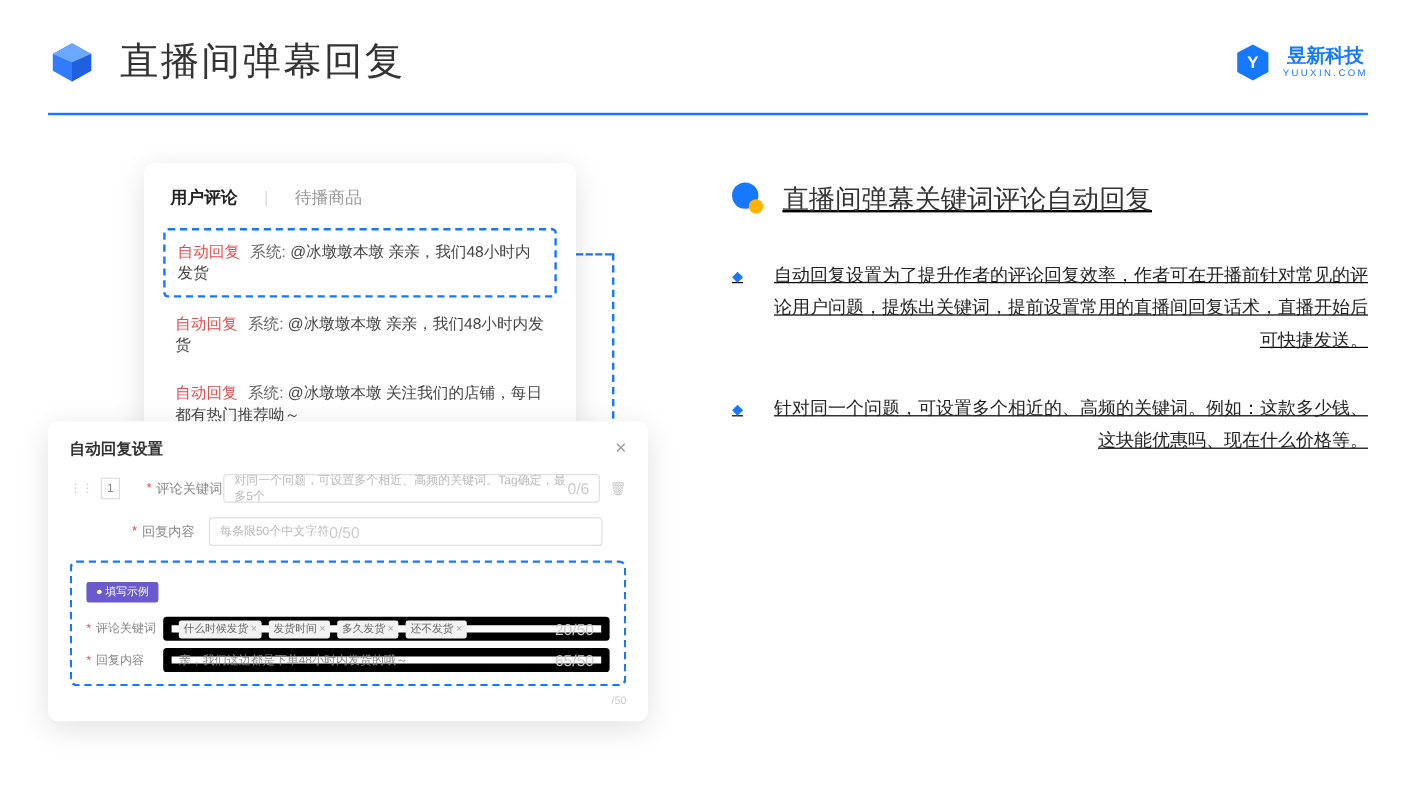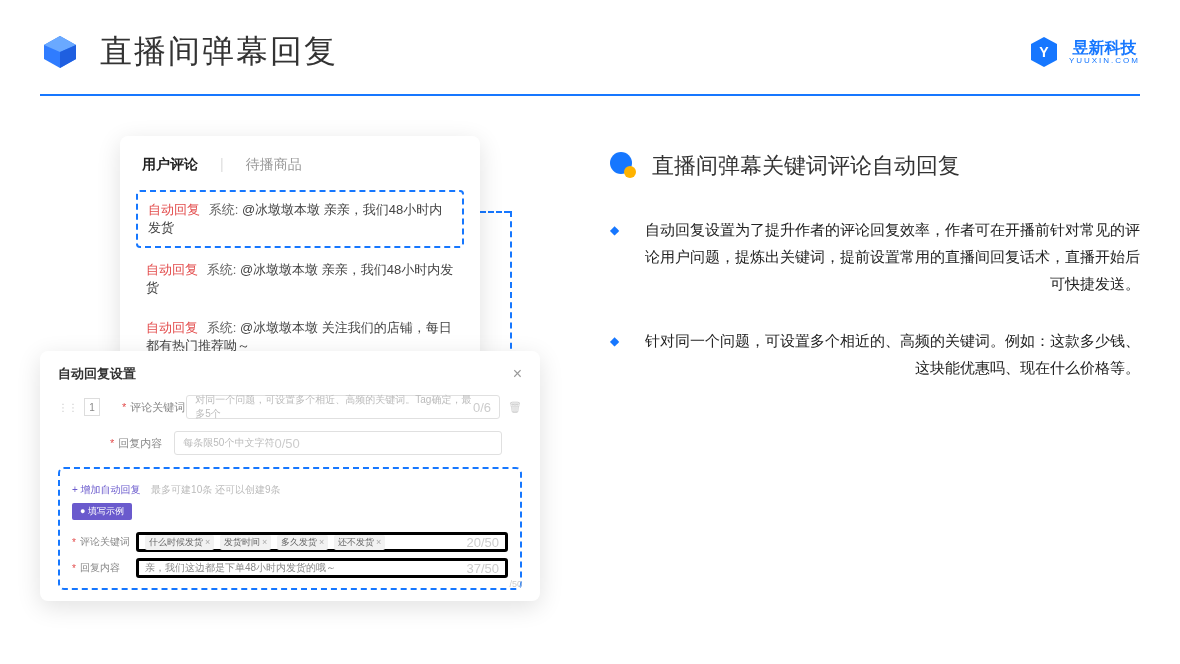--- a/index.html
+++ b/index.html
@@ -14,21 +14,21 @@
   .hexicon { width: 40px; height: 40px; margin-right: 20px; position: relative; }
   .hexicon svg { width: 40px; height: 40px; }
   .page-title { font-size: 32px; color: #333; font-weight: 500; letter-spacing: 2px; }
   .brand { margin-left: auto; display: flex; align-items: center; color: #1677ff; }
   .brand-logo { width: 34px; height: 34px; margin-right: 8px; }
   .brand-text { font-size: 16px; font-weight: 700; color: #1677ff; line-height: 1; text-align: center; }
   .brand-sub { font-size: 8px; letter-spacing: 2px; color: #1677ff; }
   .header-rule { height: 2px; background: #1677ff; margin: 20px 40px 0 40px; }
 
   
-  .content { display: flex; padding: 40px 40px 0 40px; gap: 70px; }
+  .content { display: flex; padding: 40px 40px 0 40px; gap: 70px; text-decoration: underline; }
   .left { position: relative; width: 500px; height: 500px; }
   .right { flex: 1; padding-top: 15px; text-align: right; }
 
   
   .section-head { display: flex; align-items: center; margin-bottom: 35px; }
   .section-dot {
     position: relative; width: 28px; height: 28px; margin-right: 14px;
   }
   .section-dot .bluec {
     position: absolute; width: 22px; height: 22px; background: #1677ff; border-radius: 50%;
@@ -95,21 +95,21 @@
     padding: 2px 8px; border-radius: 2px; margin: 6px 0;
   }
   .token {
     display: inline-block; background: #f2f2f2; border-radius: 2px; padding: 1px 4px;
     font-size: 9px; color: #666; margin-right: 3px;
   }
   .token .x { color: #aaa; margin-left: 2px; }
   .example-row { display: flex; align-items: center; font-size: 10px; color: #888; margin-top: 6px; }
   .example-row .form-label { width: 56px; }
   .ex-input {
-    flex: 1; border: 3px solid #000000; border-radius: 3px; height: 20px; padding: 0 6px;
+    flex: 1; border: 7px solid #000000; border-radius: 3px; height: 20px; padding: 0 6px;
     display: flex; align-items: center; justify-content: space-between; color: #888;
   }
   .outside-count { font-size: 9px; color: #ccc; position: absolute; right: 18px; bottom: 12px; }
 
   
   .connector {
     position: absolute; border: 0; border-top: 2px dashed #1677ff;
   }
   .conn-v { border-top: 0; border-left: 2px dashed #1677ff; }
 </style>
@@ -192,24 +192,20 @@
         <span class="req-star">*</span>
         <span class="form-label">回复内容</span>
         <div class="form-input">
           <span>每条限50个中文字符</span>
           <span class="count">0/50</span>
         </div>
         <span style="width:20px;"></span>
       </div>
 
       <div class="dashbox">
-        <div>
-          <span class="add-link">+ 增加自动回复</span>
-          <span class="add-hint">最多可建10条 还可以创建9条</span>
-        </div>
         <span class="badge">● 填写示例</span>
 
         <div class="example-row">
           <span class="req-star">*</span>
           <span class="form-label">评论关键词</span>
           <div class="ex-input">
             <span>
               <span class="token"><span>什么时候发货</span><span class="x">×</span></span>
               <span class="token"><span>发货时间</span><span class="x">×</span></span>
               <span class="token"><span>多久发货</span><span class="x">×</span></span>
@@ -217,21 +213,21 @@
             </span>
             <span class="count">20/50</span>
           </div>
         </div>
 
         <div class="example-row">
           <span class="req-star">*</span>
           <span class="form-label">回复内容</span>
           <div class="ex-input">
             <span>亲，我们这边都是下单48小时内发货的哦～</span>
-            <span class="count">37/50</span>
+            <span class="count">65/50</span>
           </div>
         </div>
       </div>
       <span class="outside-count">/50</span>
     </div>
   </div>
 
   <div class="right">
     <div class="section-head">
       <div class="section-dot">

